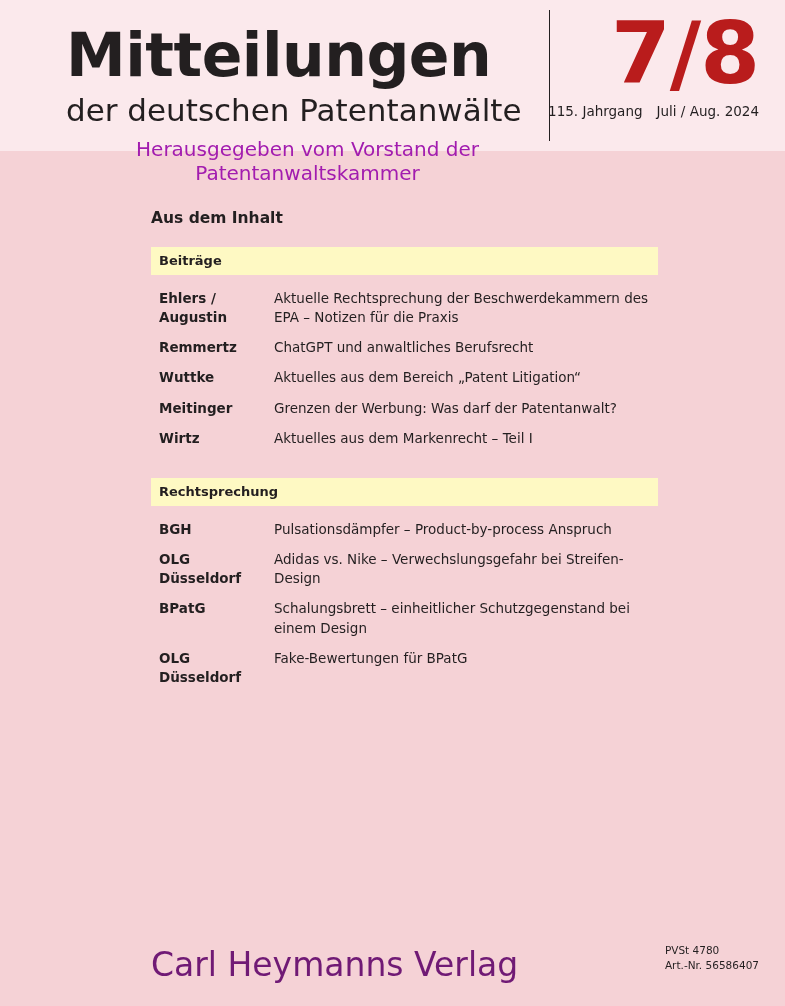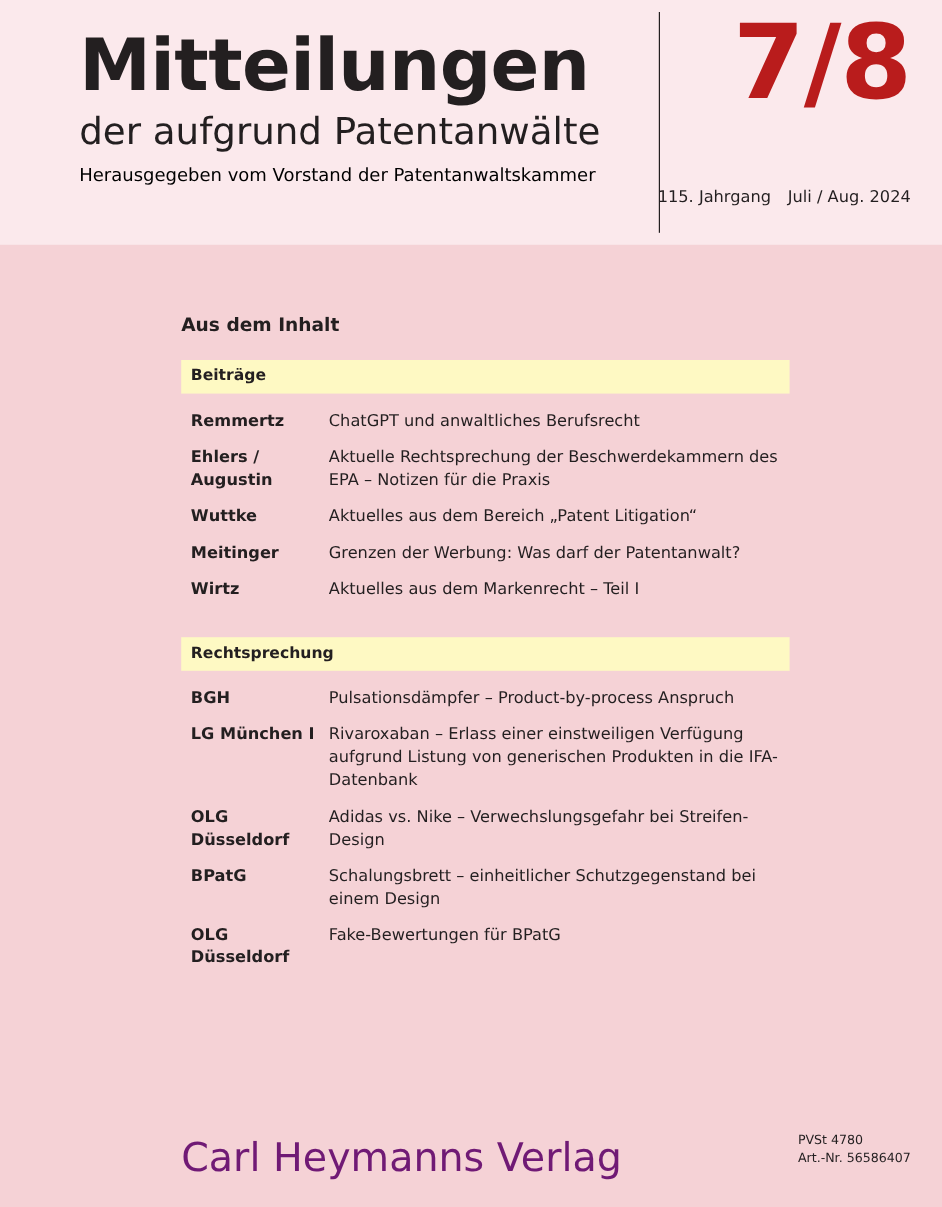--- a/index.html
+++ b/index.html
@@ -12,21 +12,21 @@
     background: #f5d2d6;
     font-family: "DejaVu Sans", sans-serif;
     color: #231f20;
     overflow: hidden;
     position: relative;
   }
 
   
   .masthead {
     position: relative;
-    height: 204px;
+    height: 151px;
     background: #fbe9ec;
     display: flex;
     align-items: stretch;
   }
   .masthead-left {
     flex: 1 1 auto;
     padding: 24px 0 0 66px;
     position: relative;
   }
   .divider {
@@ -52,25 +52,26 @@
   .title-sub {
     font-family: "DejaVu Sans", sans-serif;
     font-size: 31px;
     line-height: 1.15;
     margin: 6px 0 0 0;
     color: #231f20;
     font-weight: 400;
   }
   .title-pub {
     font-family: "DejaVu Sans", sans-serif;
-    font-size: 15px;
+    font-size: 20px;
     line-height: 1.2;
     margin: 8px 0 0 0;
-    color: #000000;
+    color: #a21caf;
     font-weight: 400;
+    text-align: center;
   }
   .issue-number {
     position: absolute;
     top: 10px;
     right: 26px;
     font-family: "DejaVu Sans", sans-serif;
     font-weight: bold;
     font-size: 86px;
     line-height: 1;
     color: #b91c1c;
@@ -168,69 +169,65 @@
     line-height: 1.45;
     color: #231f20;
   }
 </style>
 </head>
 <body>
 
 <div class="masthead">
   <div class="masthead-left">
     <h1 class="title-main">Mitteilungen</h1>
-    <div class="title-sub">der aufgrund Patentanwälte</div>
+    <div class="title-sub">der deutschen Patentanwälte</div>
     <div class="title-pub">Herausgegeben vom Vorstand der Patentanwaltskammer</div>
   </div>
   <div class="divider"></div>
   <div class="masthead-right">
     <div class="issue-number">7/8</div>
     <div class="issue-meta">
       <span class="jahrgang">115. Jahrgang</span><span>Juli / Aug. 2024</span>
     </div>
   </div>
 </div>
 
 <div class="content">
   <div class="toc">
     <div class="toc-heading">Aus dem Inhalt</div>
 
     <div class="section-bar">Beiträge</div>
     <div class="entries">
       <div class="entry">
+        <div class="entry-author">Ehlers / Augustin</div>
+        <div class="entry-title">Aktuelle Rechtsprechung der Beschwerdekammern des EPA – Notizen für die Praxis</div>
+      </div>
+      <div class="entry">
         <div class="entry-author">Remmertz</div>
         <div class="entry-title">ChatGPT und anwaltliches Berufsrecht</div>
       </div>
       <div class="entry">
-        <div class="entry-author">Ehlers / Augustin</div>
-        <div class="entry-title">Aktuelle Rechtsprechung der Beschwerdekammern des EPA – Notizen für die Praxis</div>
-      </div>
-      <div class="entry">
         <div class="entry-author">Wuttke</div>
         <div class="entry-title">Aktuelles aus dem Bereich „Patent Litigation“</div>
       </div>
       <div class="entry">
         <div class="entry-author">Meitinger</div>
         <div class="entry-title">Grenzen der Werbung: Was darf der Patentanwalt?</div>
       </div>
       <div class="entry">
         <div class="entry-author">Wirtz</div>
         <div class="entry-title">Aktuelles aus dem Markenrecht – Teil I</div>
       </div>
     </div>
 
     <div class="section-bar second">Rechtsprechung</div>
     <div class="entries">
       <div class="entry">
         <div class="entry-author">BGH</div>
         <div class="entry-title">Pulsationsdämpfer – Product-by-process Anspruch</div>
-      </div>
-      <div class="entry">
-        <div class="entry-author">LG München I</div>
-        <div class="entry-title">Rivaroxaban – Erlass einer einstweiligen Verfügung aufgrund Listung von generischen Produkten in die IFA-Datenbank</div>
       </div>
       <div class="entry">
         <div class="entry-author">OLG Düsseldorf</div>
         <div class="entry-title">Adidas vs. Nike – Verwechslungsgefahr bei Streifen-Design</div>
       </div>
       <div class="entry">
         <div class="entry-author">BPatG</div>
         <div class="entry-title">Schalungsbrett – einheitlicher Schutzgegenstand bei einem Design</div>
       </div>
       <div class="entry">

